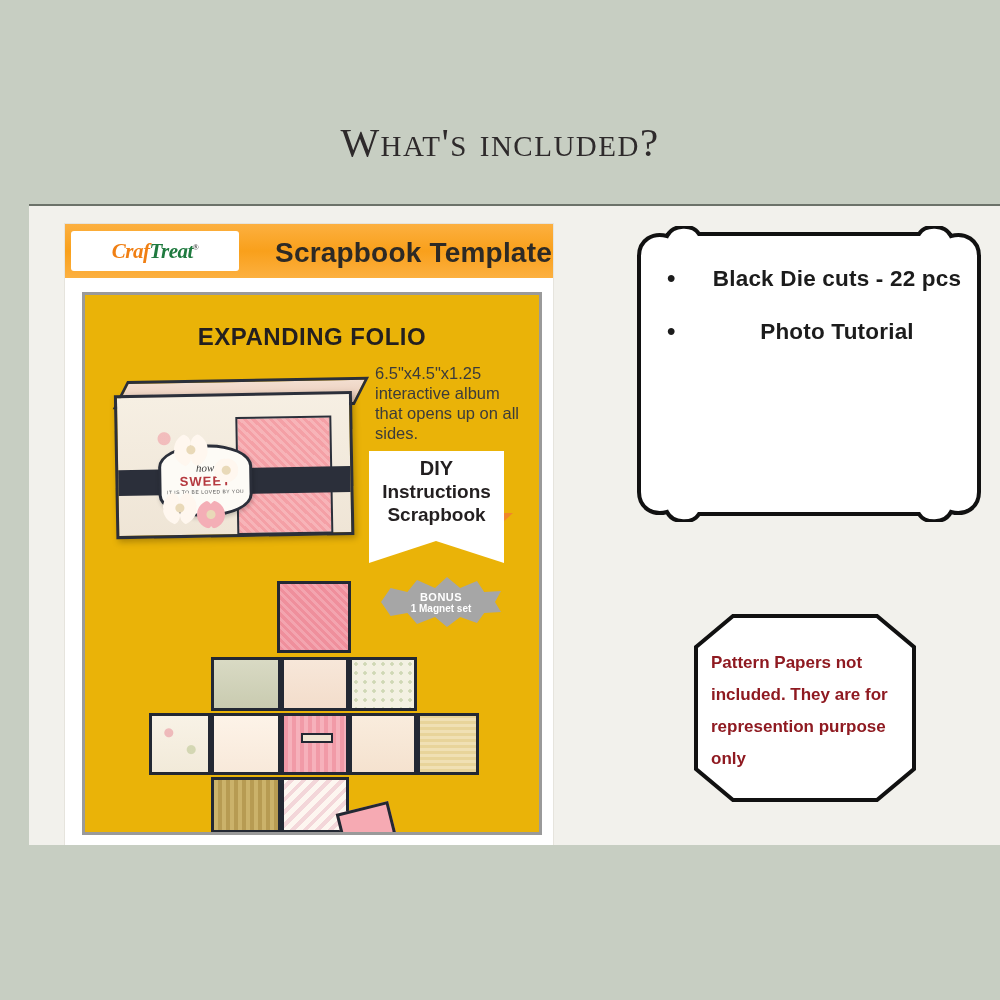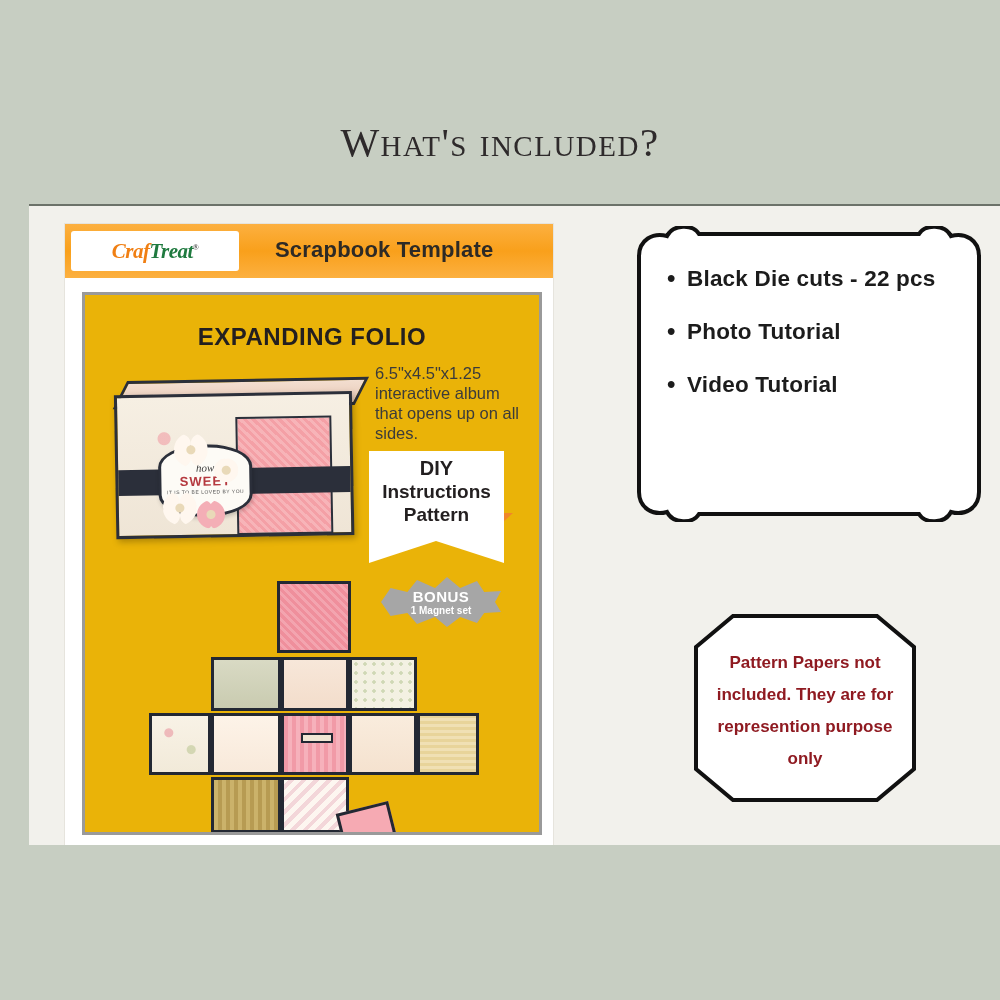--- a/index.html
+++ b/index.html
@@ -104,21 +104,21 @@
   .brand-logo-text .craf { color: #f07f13; }
   .brand-reg {
     font-size: 8px;
     vertical-align: super;
     color: #555;
   }
   .brand-title {
     position: absolute;
     left: 210px;
     top: 13px;
-    font-size: 22px;
+    font-size: 28px;
     font-weight: bold;
     color: #2d2a26;
     letter-spacing: 0.2px;
   }
 
   .card-inner {
     position: absolute;
     left: 17px;
     top: 68px;
     width: 454px;
@@ -297,21 +297,21 @@
     width: 120px;
     height: 50px;
     background: #a6a6a6;
     clip-path: polygon(0% 50%, 8% 22%, 22% 30%, 30% 6%, 45% 22%, 55% 0%, 66% 22%, 80% 8%, 86% 30%, 100% 28%, 95% 50%, 100% 70%, 86% 72%, 80% 92%, 66% 80%, 55% 100%, 45% 80%, 30% 94%, 22% 72%, 8% 78%);
     display: flex;
     flex-direction: column;
     align-items: center;
     justify-content: center;
     color: #ffffff;
   }
-  .bonus-burst .b1 { font-size: 15px; font-weight: bold; letter-spacing: .5px; }
+  .bonus-burst .b1 { font-size: 11px; font-weight: bold; letter-spacing: .5px; }
   .bonus-burst .b2 { font-size: 10px; font-weight: bold; }
 
   
   .expand-wrap {
     position: absolute;
     left: 64px;
     top: 286px;
     width: 330px;
     height: 236px;
   }
@@ -350,20 +350,21 @@
   .p-ticket { left: 190px; top: 226px; width: 54px; height: 34px;
     background: #f6aab3; border: 3px solid #232833; transform: rotate(-14deg); }
 
   
   .included-box {
     position: absolute;
     left: 604px;
     top: 20px;
     width: 352px;
     height: 296px;
+    text-align: center;
   }
   .included-box svg {
     position: absolute;
     left: 0;
     top: 0;
   }
   .included-list {
     position: absolute;
     left: 30px;
     top: 40px;
@@ -399,21 +400,21 @@
   .note-box svg {
     position: absolute;
     left: 0;
     top: 0;
   }
   .note-text {
     position: absolute;
     left: 18px;
     top: 34px;
     width: 188px;
-    text-align: center;
+    text-align: left;
     font-size: 17px;
     font-weight: bold;
     line-height: 32px;
     color: #8f1a21;
   }
 </style>
 </head>
 <body>
 
 <div class="page">
@@ -453,21 +454,21 @@
             <div class="flower f2"></div>
             <div class="flower pink f3"></div>
             <div class="flower f4"></div>
           </div>
         </div>
 
         <div class="ribbon-arrow"></div>
         <div class="diy-ribbon">
           <span class="l1">DIY</span>
           <span class="l2">Instructions</span>
-          <span class="l3">Pattern</span>
+          <span class="l3">Scrapbook</span>
         </div>
 
         <div class="bonus-burst">
           <span class="b1">BONUS</span>
           <span class="b2">1 Magnet set</span>
         </div>
 
         <div class="expand-wrap">
           <div class="panel p-pinkA"></div>
           <div class="panel p-olive"></div>
@@ -488,21 +489,20 @@
       </div>
     </div>
 
     <div class="included-box">
       <svg width="352" height="296" viewBox="0 0 352 296">
         <path d="M6 30 C 6 14, 20 6, 34 10 C 40 -2, 60 -2, 66 8 L 286 8 C 292 -2, 312 -2, 318 10 C 332 6, 346 14, 346 30 L 346 266 C 346 282, 332 290, 318 286 C 312 298, 292 298, 286 288 L 66 288 C 60 298, 40 298, 34 286 C 20 290, 6 282, 6 266 Z" fill="#ffffff" stroke="#111111" stroke-width="4"></path>
       </svg>
       <ul class="included-list">
         <li>Black Die cuts - 22 pcs</li>
         <li>Photo Tutorial</li>
-        <li>Video Tutorial</li>
       </ul>
     </div>
 
     <div class="note-box">
       <svg width="224" height="190" viewBox="0 0 224 190">
         <path d="M3 34 L 40 3 L 184 3 L 221 34 L 221 156 L 184 187 L 40 187 L 3 156 Z" fill="#ffffff" stroke="#111111" stroke-width="4"></path>
       </svg>
       <div class="note-text">Pattern Papers not included. They are for represention purpose only</div>
     </div>
 

